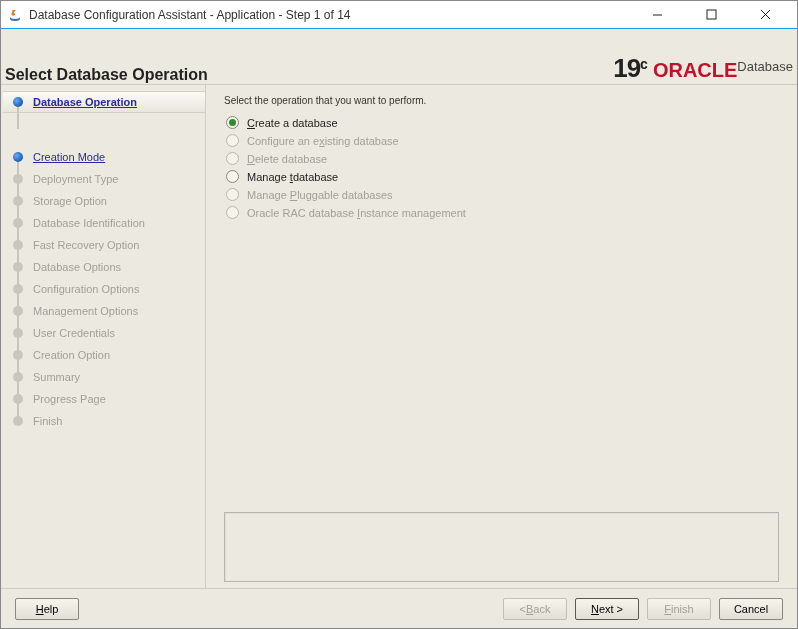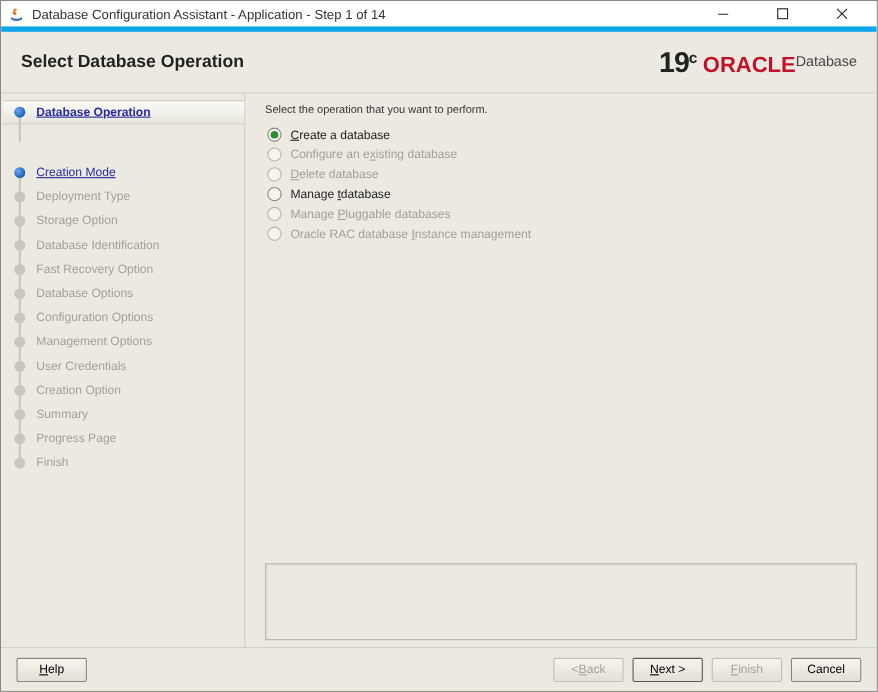--- a/index.html
+++ b/index.html
@@ -10,21 +10,21 @@
     width: 798px;
     height: 629px;
     overflow: hidden;
     position: relative;
     border: 1px solid #888;
   }
   
   .titlebar {
     height: 28px;
     background: #fff;
-    border-bottom: 5px solid #0ea5e9;
+    border-bottom: 1px solid #0ea5e9;
     display: flex;
     align-items: center;
     padding: 0 6px;
   }
   .titlebar .app-icon {
     width: 16px; height: 16px;
     margin-right: 6px;
     display: inline-flex;
     align-items: center;
     justify-content: center;
@@ -41,22 +41,22 @@
     display: flex; align-items: center; justify-content: center;
     color: #222;
   }
   .win-btn svg { width: 11px; height: 11px; }
 
   
   .header {
     height: 56px;
     background: #eceae0;
     display: flex;
-    align-items: center;
-    padding: 0 18px;
+    align-items: flex-end;
+    padding: 0 4px;
     border-bottom: 1px solid #ccc;
   }
   .header .heading { font-size: 16px; font-weight: bold; color: #222; }
   .brand {
     margin-left: auto;
     display: flex;
     align-items: baseline;
     gap: 6px;
   }
   .brand .v19c { font-size: 26px; font-weight: bold; color: #222; letter-spacing:-1px; }
@@ -64,21 +64,21 @@
   .brand .ora-col { display:flex; flex-direction:row; line-height:1; }
   .brand .ora { color:#c0122b; font-weight:bold; font-size:20px; letter-spacing:0px; font-family: Arial, sans-serif; }
   .brand .db { color:#444; font-size:13px; text-align:right; }
 
   
   .main {
     display:flex;
     height: calc(629px - 28px - 56px - 40px - 2px);
   }
   .sidebar {
-    width: 222px;
+    width: 205px;
     background: #eceae0;
     border-right: 1px solid #ccc;
     padding: 6px 0 6px 2px;
     position: relative;
   }
   .step {
     display:flex;
     align-items:center;
     height: 22px;
     padding: 0 6px 0 10px;

